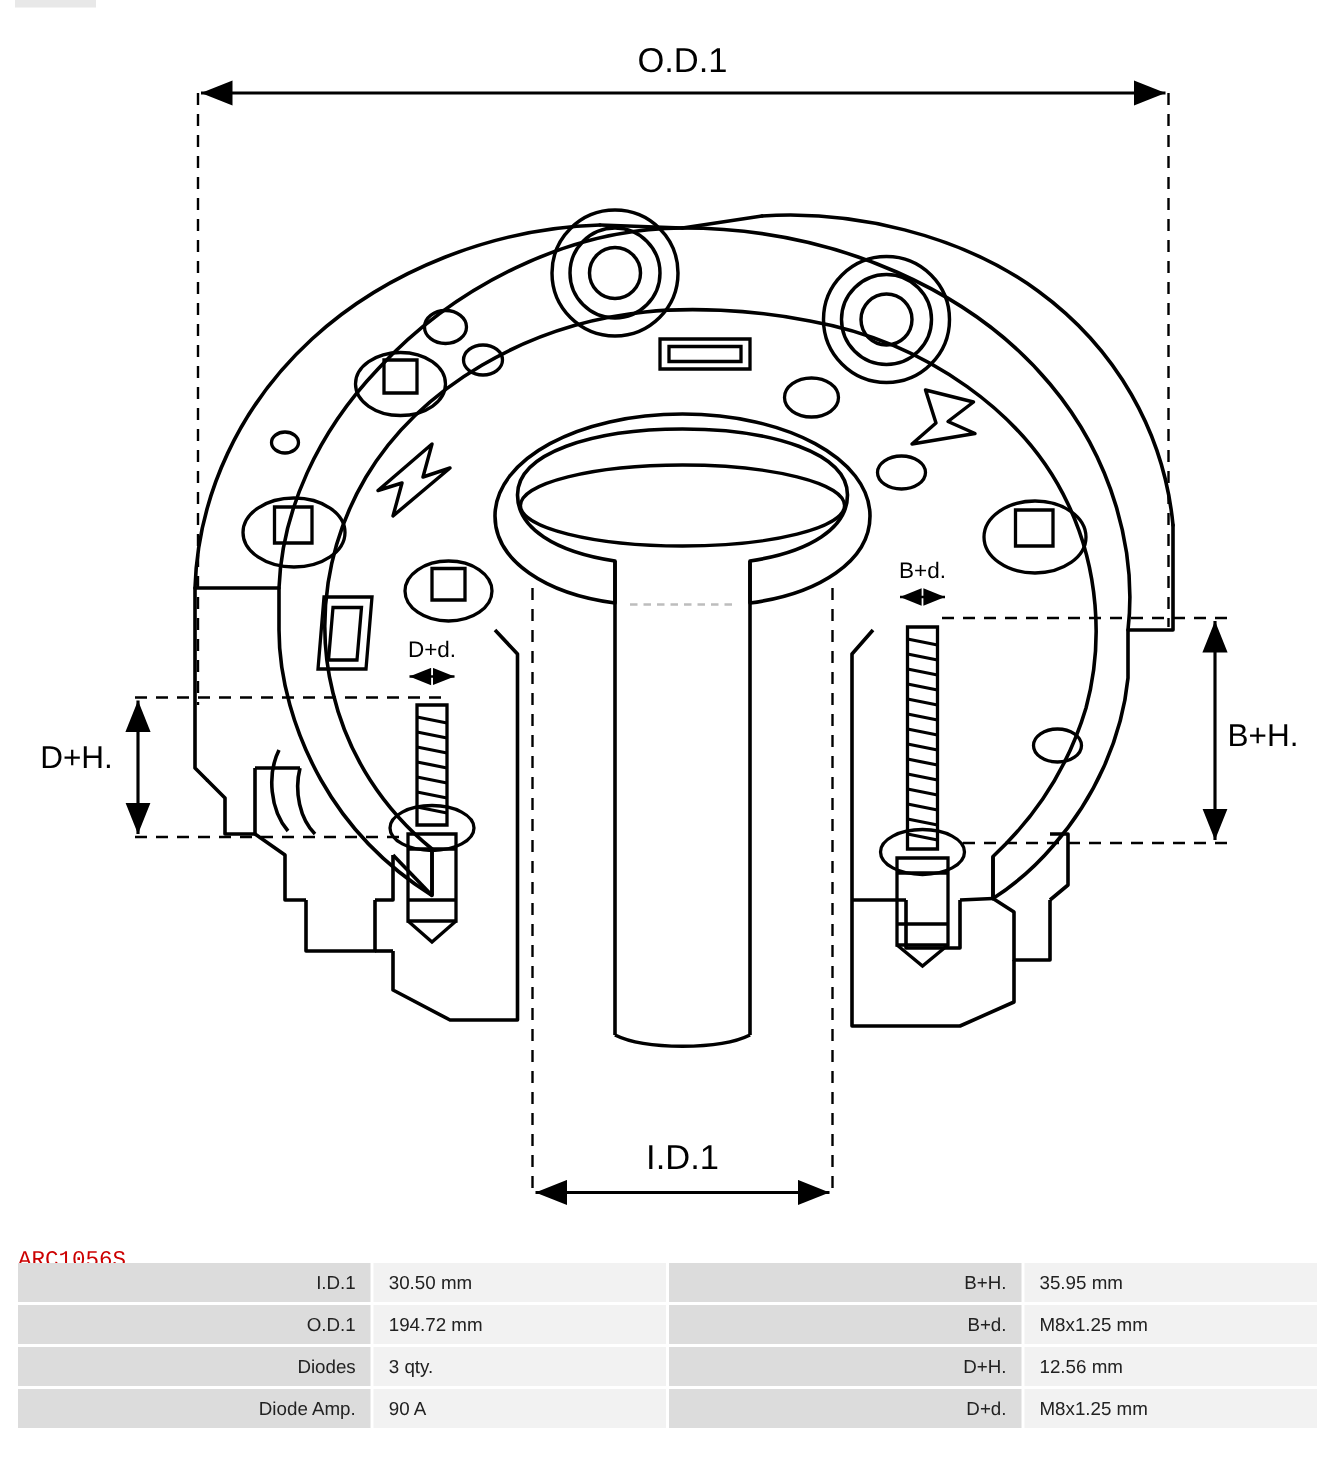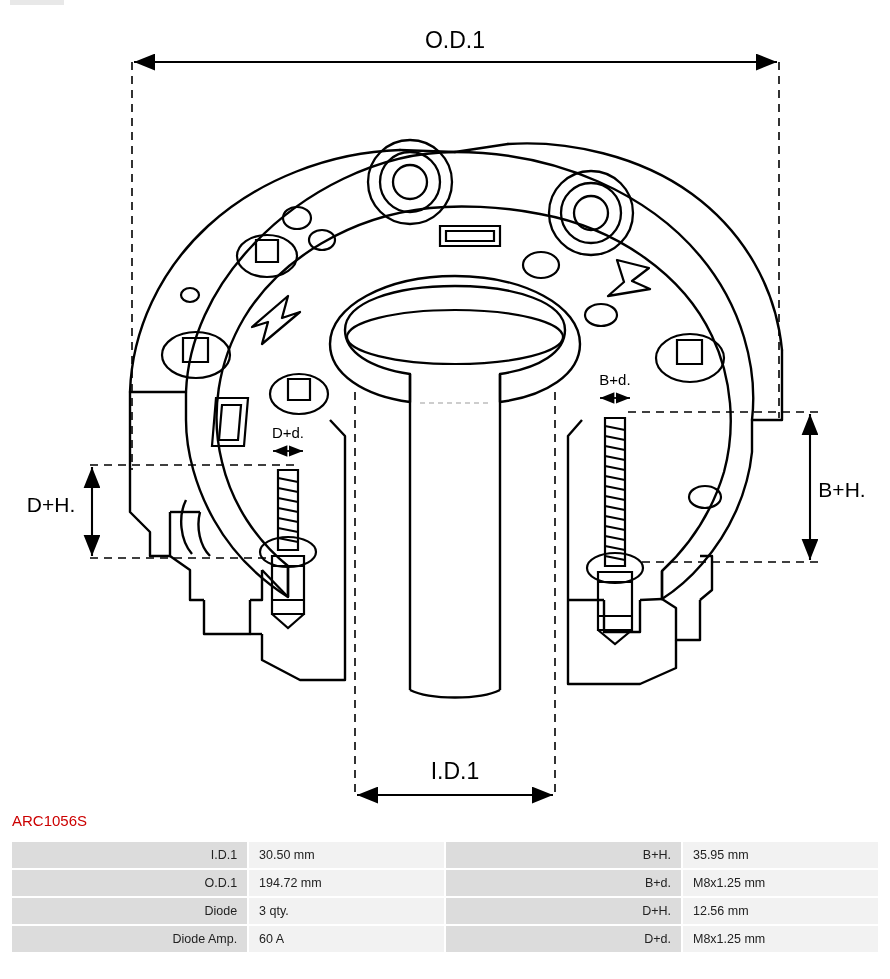--- a/index.html
+++ b/index.html
@@ -19,24 +19,24 @@
     left: 0; top: 0;
     width: 890px; height: 810px;
   }
   #diagram-wrap svg { display: block; }
   .dim-label {
     font-family: "Liberation Sans", sans-serif;
     fill: #000000;
   }
   #part-number {
     position: absolute;
-    left: 12px; top: 812px;
+    left: 12px; top: 832px;
     font-size: 15px;
     color: #cc0000;
-    font-family: Liberation Sans, sans-serif;
+    font-family: Liberation Mono, monospace;
   }
   #spec-table {
     position: absolute;
     left: 10px; top: 840px;
     width: 870px;
     border-collapse: separate;
     border-spacing: 2px 2px;
     font-size: 12.5px;
   }
   #spec-table td {
@@ -289,25 +289,25 @@
       <td class="key">B+H.</td>
       <td class="val">35.95 mm</td>
     </tr>
     <tr>
       <td class="key">O.D.1</td>
       <td class="val">194.72 mm</td>
       <td class="key">B+d.</td>
       <td class="val">M8x1.25 mm</td>
     </tr>
     <tr>
-      <td class="key">Diode</td>
+      <td class="key">Diodes</td>
       <td class="val">3 qty.</td>
       <td class="key">D+H.</td>
       <td class="val">12.56 mm</td>
     </tr>
     <tr>
       <td class="key">Diode Amp.</td>
-      <td class="val">60 A</td>
+      <td class="val">90 A</td>
       <td class="key">D+d.</td>
       <td class="val">M8x1.25 mm</td>
     </tr>
   </tbody>
 </table>
 
 </body></html>

